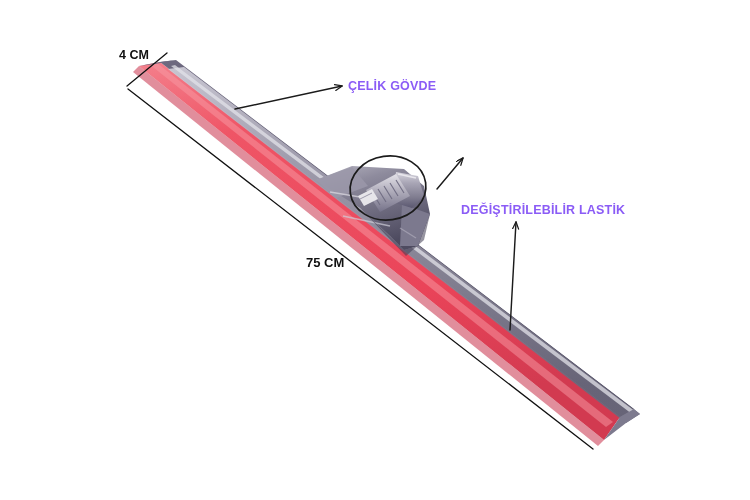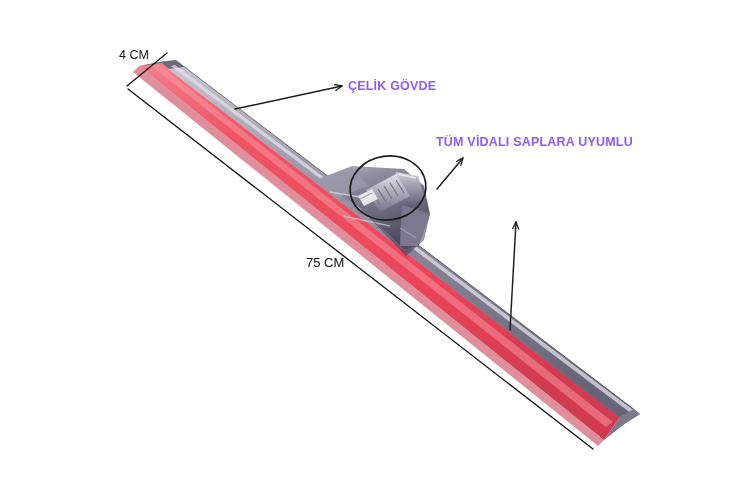--- a/index.html
+++ b/index.html
@@ -30,21 +30,21 @@
     font-family: "Liberation Sans", sans-serif;
     font-weight: bold;
     color: #8b5cf6;
     white-space: nowrap;
     letter-spacing: 0.2px;
     line-height: 1;
   }
   .dim-label {
     position: absolute;
     font-family: "Liberation Sans", sans-serif;
-    font-weight: normal;
+    font-weight: bold;
     color: #111111;
     white-space: nowrap;
     line-height: 1;
   }
   #label-celik-govde { left: 348px; top: 80px; font-size: 12.5px; }
   #label-vidali      { left: 436px; top: 136px; font-size: 12.5px; }
   #label-lastik      { left: 461px; top: 204px; font-size: 12.5px; }
   #label-75cm        { left: 306px; top: 256px; font-size: 13px; }
   #label-4cm         { left: 119px; top: 49px;  font-size: 12.5px; }
 </style>
@@ -161,20 +161,20 @@
     <g fill="none" stroke="#111111" stroke-width="1.3" stroke-linecap="round">
 
       <path d="M128,89 L593,449"></path>
 
       <path d="M127,86 L167,53"></path>
     </g>
   </svg>
 
   <div class="annot-label" id="label-celik-govde">ÇELİK GÖVDE</div>
 
-  <div class="annot-label" id="label-vidali">TÜM VİDALI SAPLARA UYUMLU</div>
 
+  <div class="annot-label" id="label-lastik">DEĞİŞTİRİLEBİLİR LASTİK</div>
 
   <div class="dim-label" id="label-75cm">75 CM</div>
 
   <div class="dim-label" id="label-4cm">4 CM</div>
 
 </div>
 
 </body></html>

